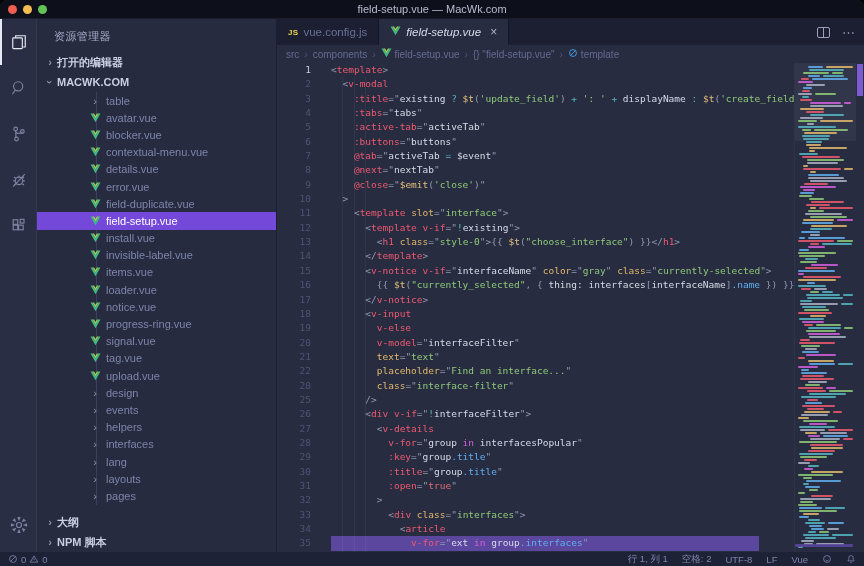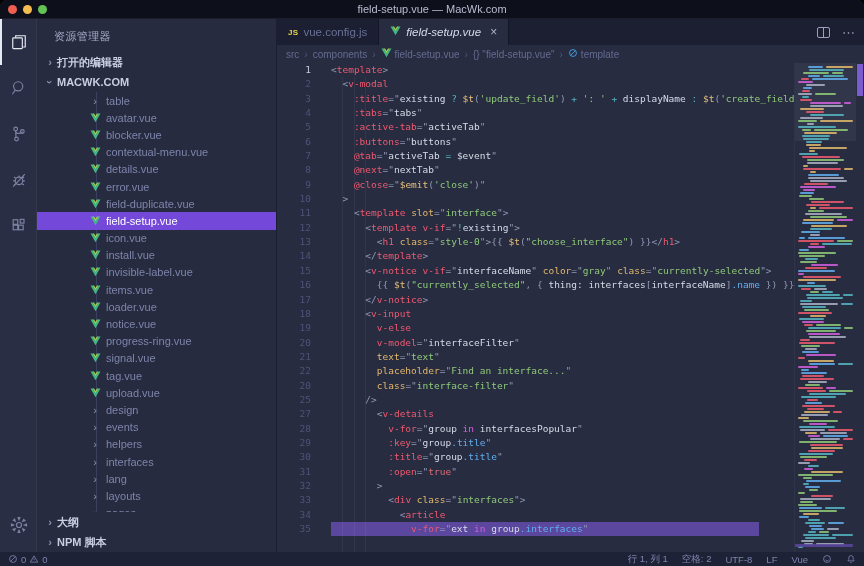--- a/index.html
+++ b/index.html
@@ -213,29 +213,20 @@
           <span>field-duplicate.vue</span>
         </div>
         <div class="tree-row selected">
           <span class="t-icon">
             <svg class="vue-ic" viewBox="0 0 24 22">
               <path fill="#41b883" d="M1 1h4.6L12 11.6 18.4 1H23L12 20.5z"></path>
               <path fill="#a8d64f" d="M5.6 1h3.2L12 6.4 15.2 1h3.2L12 11.6z"></path>
             </svg>
           </span>
           <span>field-setup.vue</span>
-        </div>
-        <div class="tree-row">
-          <span class="t-icon">
-            <svg class="vue-ic" viewBox="0 0 24 22">
-              <path fill="#41b883" d="M1 1h4.6L12 11.6 18.4 1H23L12 20.5z"></path>
-              <path fill="#a8d64f" d="M5.6 1h3.2L12 6.4 15.2 1h3.2L12 11.6z"></path>
-            </svg>
-          </span>
-          <span>icon.vue</span>
         </div>
         <div class="tree-row">
           <span class="t-icon">
             <svg class="vue-ic" viewBox="0 0 24 22">
               <path fill="#41b883" d="M1 1h4.6L12 11.6 18.4 1H23L12 20.5z"></path>
               <path fill="#a8d64f" d="M5.6 1h3.2L12 6.4 15.2 1h3.2L12 11.6z"></path>
             </svg>
           </span>
           <span>install.vue</span>
         </div>
@@ -421,20 +412,21 @@
           <div class="code-line"><span class="gutter">15</span><span class="line-text"><span class="tk-pln">      </span><span class="tk-pun">&lt;</span><span class="tk-tag">v-notice</span><span class="tk-pln"> </span><span class="tk-red">v-if</span><span class="tk-pun">="</span><span class="tk-pln">interfaceName</span><span class="tk-pun">" </span><span class="tk-att">color</span><span class="tk-pun">="</span><span class="tk-grn">gray</span><span class="tk-pun">" </span><span class="tk-att">class</span><span class="tk-pun">="</span><span class="tk-grn">currently-selected</span><span class="tk-pun">"&gt;</span></span></div>
           <div class="code-line"><span class="gutter">16</span><span class="line-text"><span class="tk-pln">        </span><span class="tk-pun">{{ </span><span class="tk-yel">$t</span><span class="tk-pun">(</span><span class="tk-grn">"currently_selected"</span><span class="tk-pun">, { </span><span class="tk-pln">thing: interfaces</span><span class="tk-pun">[</span><span class="tk-pln">interfaceName</span><span class="tk-pun">]</span><span class="tk-blu">.name</span><span class="tk-pln"> </span><span class="tk-pun">}) }}</span></span></div>
           <div class="code-line"><span class="gutter">17</span><span class="line-text"><span class="tk-pln">      </span><span class="tk-pun">&lt;/</span><span class="tk-tag">v-notice</span><span class="tk-pun">&gt;</span></span></div>
           <div class="code-line"><span class="gutter">18</span><span class="line-text"><span class="tk-pln">      </span><span class="tk-pun">&lt;</span><span class="tk-tag">v-input</span></span></div>
           <div class="code-line"><span class="gutter">19</span><span class="line-text"><span class="tk-pln">        </span><span class="tk-red">v-else</span></span></div>
           <div class="code-line"><span class="gutter">20</span><span class="line-text"><span class="tk-pln">        </span><span class="tk-red">v-model</span><span class="tk-pun">="</span><span class="tk-pln">interfaceFilter</span><span class="tk-pun">"</span></span></div>
           <div class="code-line"><span class="gutter">21</span><span class="line-text"><span class="tk-pln">        </span><span class="tk-att">text</span><span class="tk-pun">="</span><span class="tk-grn">text</span><span class="tk-pun">"</span></span></div>
           <div class="code-line"><span class="gutter">22</span><span class="line-text"><span class="tk-pln">        </span><span class="tk-att">placeholder</span><span class="tk-pun">="</span><span class="tk-grn">Find an interface...</span><span class="tk-pun">"</span></span></div>
           <div class="code-line"><span class="gutter">20</span><span class="line-text"><span class="tk-pln">        </span><span class="tk-att">class</span><span class="tk-pun">="</span><span class="tk-grn">interface-filter</span><span class="tk-pun">"</span></span></div>
           <div class="code-line"><span class="gutter">25</span><span class="line-text"><span class="tk-pln">      </span><span class="tk-pun">/&gt;</span></span></div>
+          <div class="code-line"><span class="gutter">26</span><span class="line-text"><span class="tk-pln">      </span><span class="tk-pun">&lt;</span><span class="tk-tag">div</span><span class="tk-pln"> </span><span class="tk-red">v-if</span><span class="tk-pun">="</span><span class="tk-cyn">!</span><span class="tk-pln">interfaceFilter</span><span class="tk-pun">"&gt;</span></span></div>
           <div class="code-line"><span class="gutter">27</span><span class="line-text"><span class="tk-pln">        </span><span class="tk-pun">&lt;</span><span class="tk-tag">v-details</span></span></div>
           <div class="code-line"><span class="gutter">28</span><span class="line-text"><span class="tk-pln">          </span><span class="tk-red">v-for</span><span class="tk-pun">="</span><span class="tk-pln">group </span><span class="tk-mag">in </span><span class="tk-pln">interfacesPopular</span><span class="tk-pun">"</span></span></div>
           <div class="code-line"><span class="gutter">29</span><span class="line-text"><span class="tk-pln">          </span><span class="tk-red">:key</span><span class="tk-pun">="</span><span class="tk-pln">group</span><span class="tk-blu">.title</span><span class="tk-pun">"</span></span></div>
           <div class="code-line"><span class="gutter">30</span><span class="line-text"><span class="tk-pln">          </span><span class="tk-red">:title</span><span class="tk-pun">="</span><span class="tk-pln">group</span><span class="tk-blu">.title</span><span class="tk-pun">"</span></span></div>
           <div class="code-line"><span class="gutter">31</span><span class="line-text"><span class="tk-pln">          </span><span class="tk-red">:open</span><span class="tk-pun">="</span><span class="tk-pnk">true</span><span class="tk-pun">"</span></span></div>
           <div class="code-line"><span class="gutter">32</span><span class="line-text"><span class="tk-pln">        </span><span class="tk-pun">&gt;</span></span></div>
           <div class="code-line"><span class="gutter">33</span><span class="line-text"><span class="tk-pln">          </span><span class="tk-pun">&lt;</span><span class="tk-tag">div</span><span class="tk-pln"> </span><span class="tk-att">class</span><span class="tk-pun">="</span><span class="tk-grn">interfaces</span><span class="tk-pun">"&gt;</span></span></div>
           <div class="code-line"><span class="gutter">34</span><span class="line-text"><span class="tk-pln">            </span><span class="tk-pun">&lt;</span><span class="tk-tag">article</span></span></div>
           <div class="code-line selected"><span class="gutter">35</span><span class="line-text"><span class="tk-pln">              </span><span class="tk-red">v-for</span><span class="tk-pun">="</span><span class="tk-pln">ext </span><span class="tk-mag">in </span><span class="tk-pln">group</span><span class="tk-blu">.interfaces</span><span class="tk-pun">"</span></span></div>
         </div>

